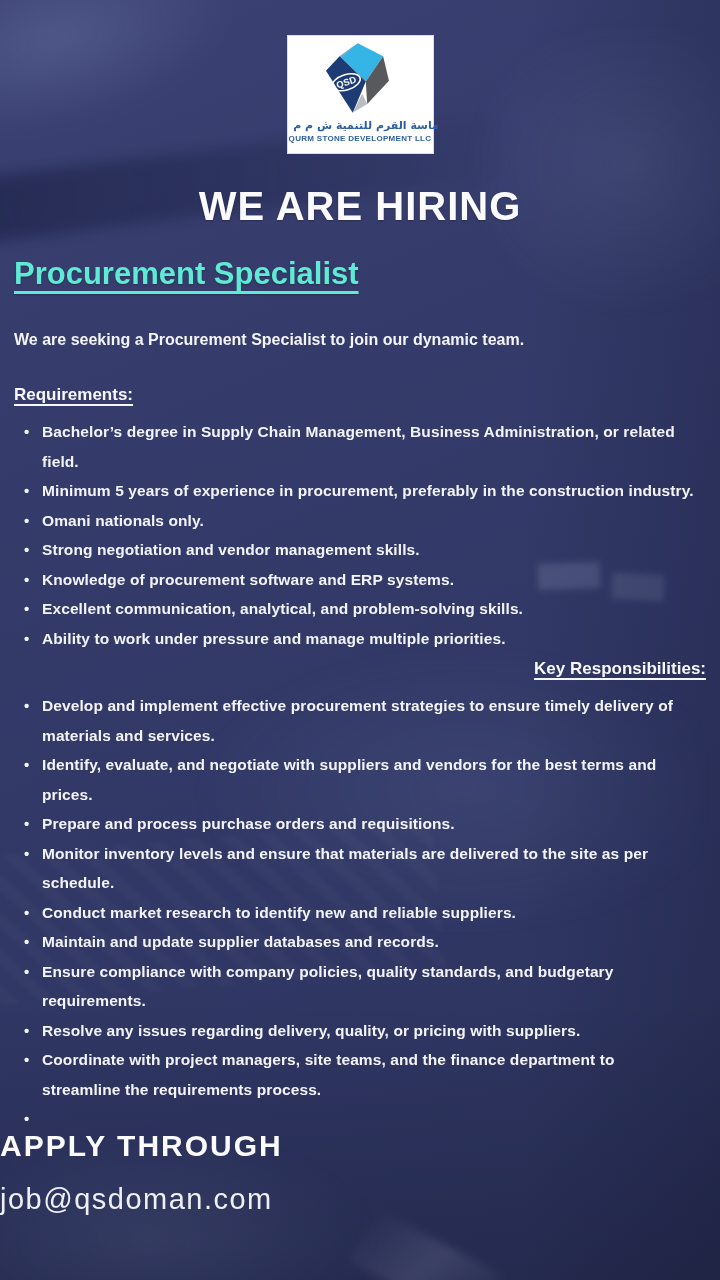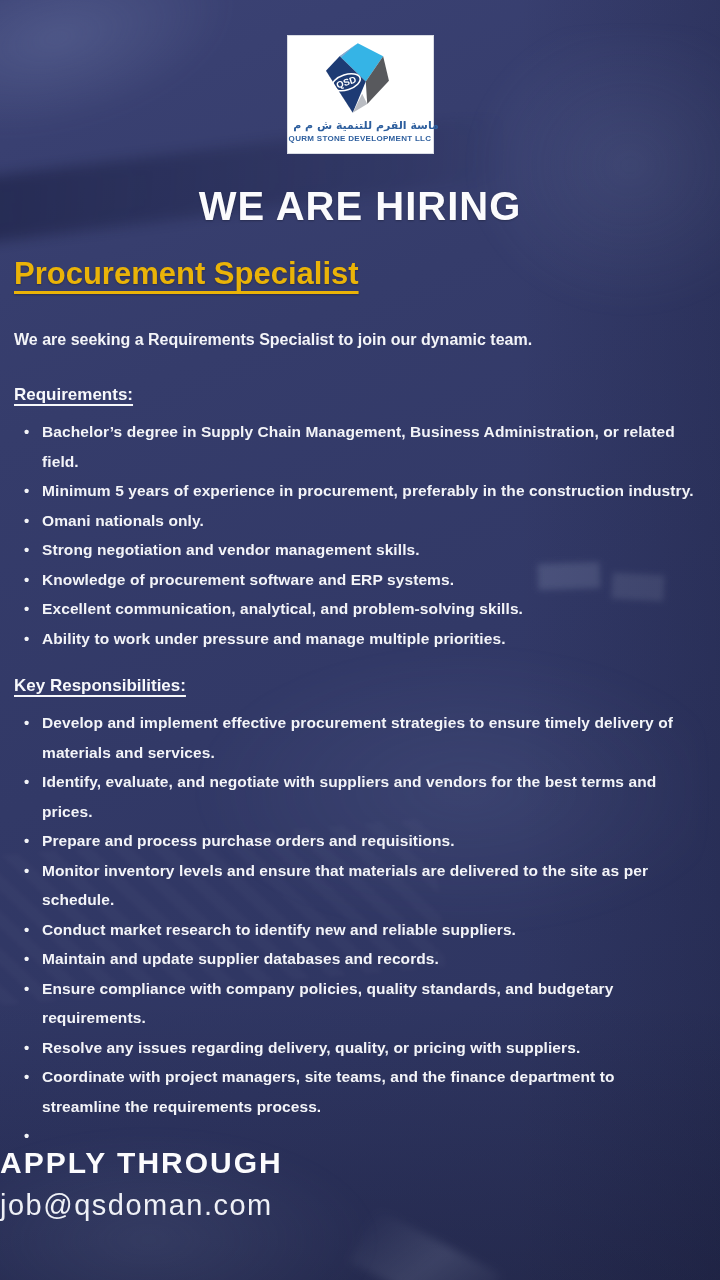--- a/index.html
+++ b/index.html
@@ -82,46 +82,46 @@
     font-size:8px; font-weight:bold; color:#2e5f9e;
     letter-spacing:.3px; line-height:11px; white-space:nowrap;
   }
 
   .hiring-title {
     margin-top:30px; text-align:center;
     font-size:40px; font-weight:bold; letter-spacing:1px; color:#fbfbfd;
     text-shadow:0 1px 2px rgba(0,0,0,.25);
   }
   .position-title {
-    margin:27px 14px 0; font-size:31px; font-weight:bold; color:#eab308;
+    margin:27px 14px 0; font-size:31px; font-weight:bold; color:#5eead4;
     text-decoration:underline; text-decoration-thickness:3px; text-underline-offset:7px;
     text-shadow:0 1px 2px rgba(0,0,0,.25);
   }
   .intro-text {
     margin:37px 14px 0; font-size:16px; font-weight:bold; line-height:22px; color:#f3f4f8;
   }
   .section-heading {
     margin:34px 14px 0; font-size:17px; font-weight:bold; color:#f7f8fb;
     text-decoration:underline; text-decoration-thickness:2px; text-underline-offset:4px;
   }
   ul.bullets { list-style:none; margin:12px 26px 0 24px; }
   ul.bullets li {
     position:relative; padding-left:18px;
     font-size:15.5px; font-weight:bold; line-height:29.5px; color:#f3f4f8;
     letter-spacing:.1px;
   }
   ul.bullets .dot { position:absolute; left:0; top:0; font-size:15px; }
-  ul.bullets + .section-heading { margin-top:23px; }
+  ul.bullets + .section-heading { margin-top:6px;text-align:right; }
 
   .footer { margin-top:25px; text-align:left; }
   .apply-label {
     font-size:30px; font-weight:bold; letter-spacing:2px; color:#fbfbfd;
   }
   .apply-email {
-    margin-top:9px; font-size:29px; font-weight:400; letter-spacing:1.5px; color:#eef0f6;
+    margin-top:20px; font-size:29px; font-weight:400; letter-spacing:1.5px; color:#eef0f6;
   }
 </style>
 </head>
 <body>
 
 <div class="bg-art">
   <div class="bg-base"></div>
   <div class="bg-shape sh-topleft"></div>
   <div class="bg-shape sh-laptop-edge"></div>
   <div class="bg-shape sh-right-swirl"></div>
@@ -151,21 +151,21 @@
       </g>
     </svg>
     <div class="logo-arabic" dir="rtl">ماسة القرم للتنمية ش م م</div>
     <div class="logo-name">QURM STONE DEVELOPMENT LLC</div>
   </div>
 
   <div class="hiring-title">WE ARE HIRING</div>
 
   <div class="position-title">Procurement Specialist</div>
 
-  <div class="intro-text">We are seeking a Requirements Specialist to join our dynamic team.</div>
+  <div class="intro-text">We are seeking a Procurement Specialist to join our dynamic team.</div>
 
   <div class="section-heading">Requirements:</div>
   <ul class="bullets">
       <li><span class="dot">•</span><span>Bachelor’s degree in Supply Chain Management, Business Administration, or related field.</span></li>
       <li><span class="dot">•</span><span>Minimum 5 years of experience in procurement, preferably in the construction industry.</span></li>
       <li><span class="dot">•</span><span>Omani nationals only.</span></li>
       <li><span class="dot">•</span><span>Strong negotiation and vendor management skills.</span></li>
       <li><span class="dot">•</span><span>Knowledge of procurement software and ERP systems.</span></li>
       <li><span class="dot">•</span><span>Excellent communication, analytical, and problem-solving skills.</span></li>
       <li><span class="dot">•</span><span>Ability to work under pressure and manage multiple priorities.</span></li>

